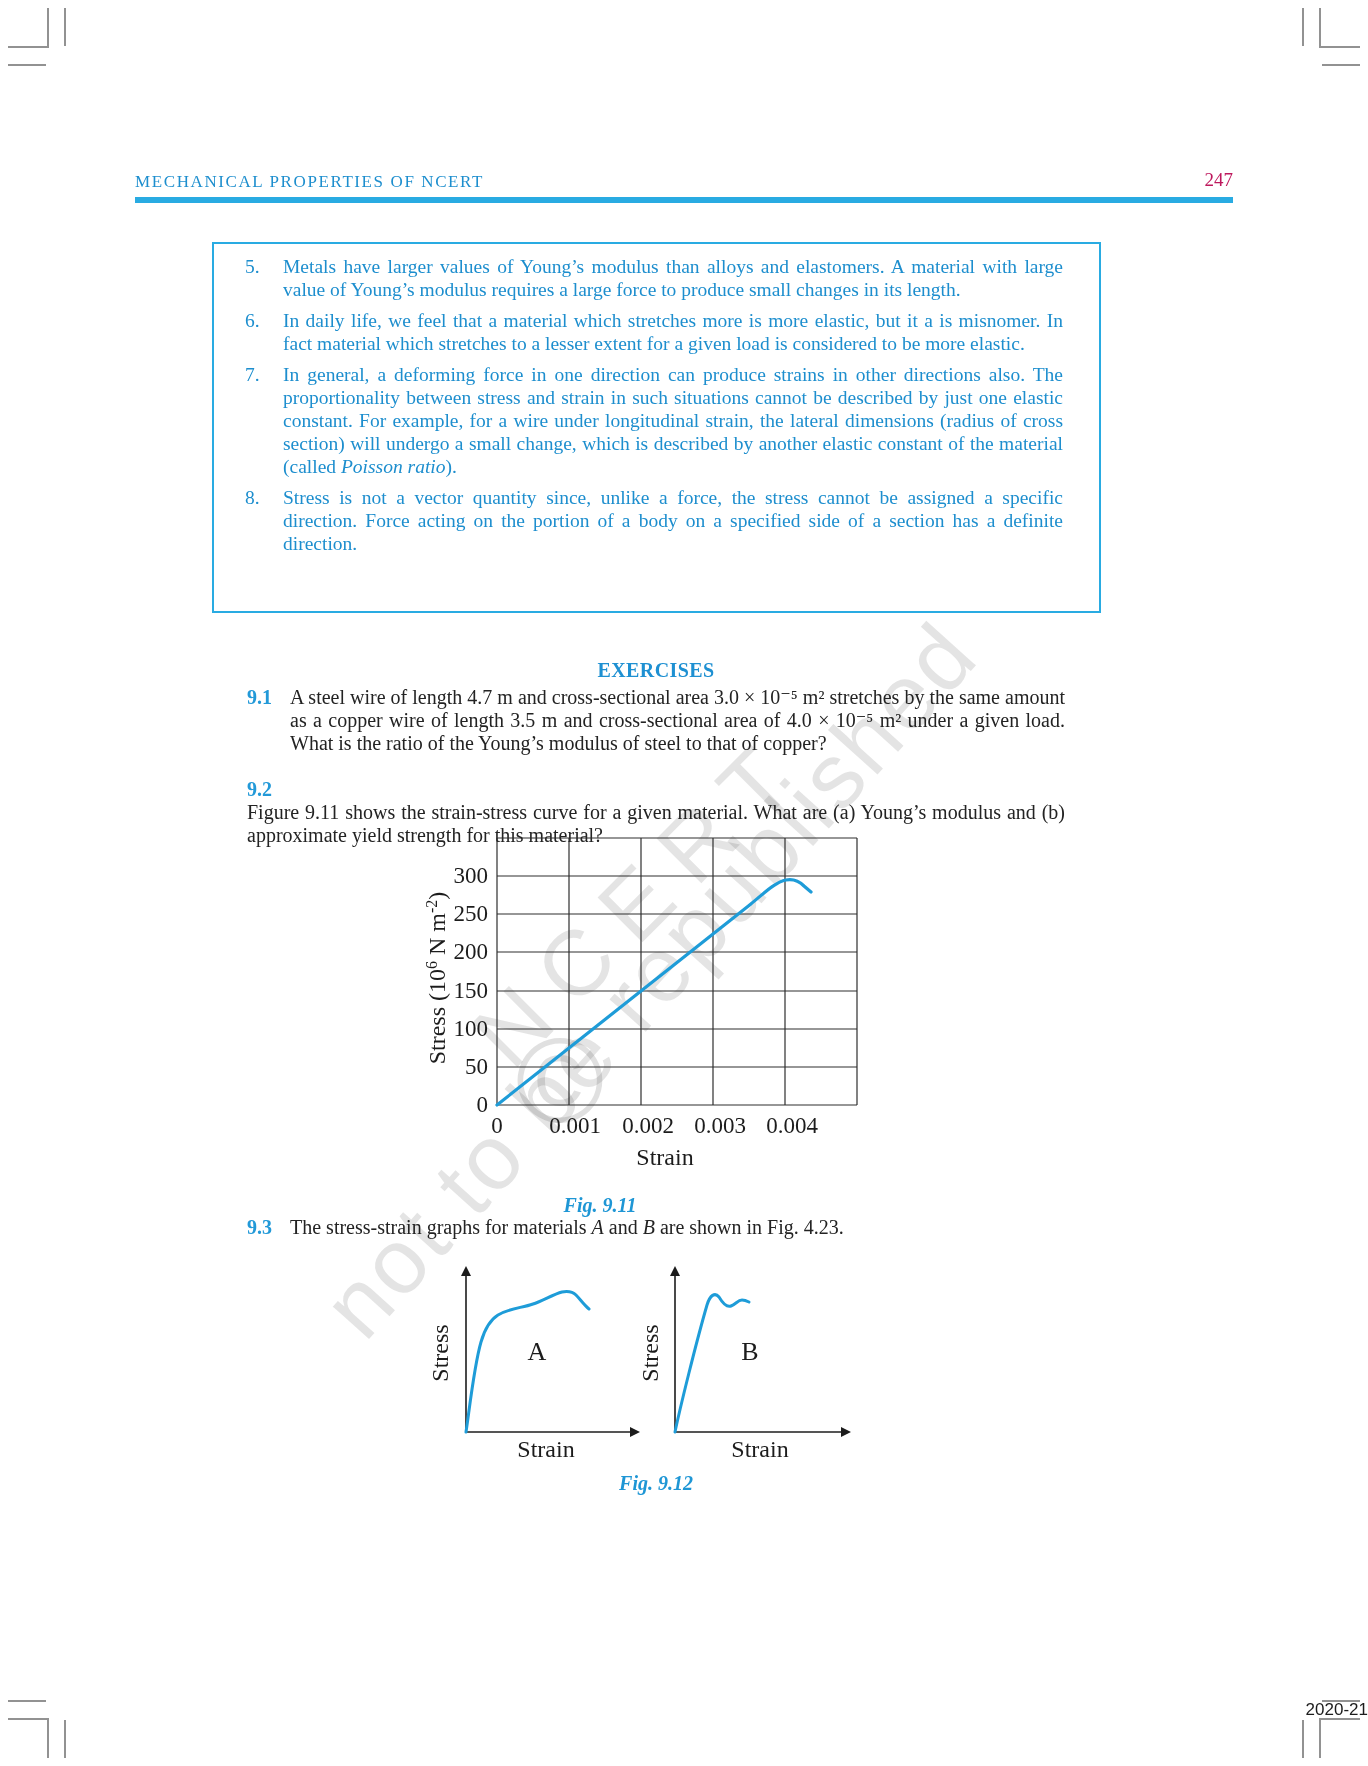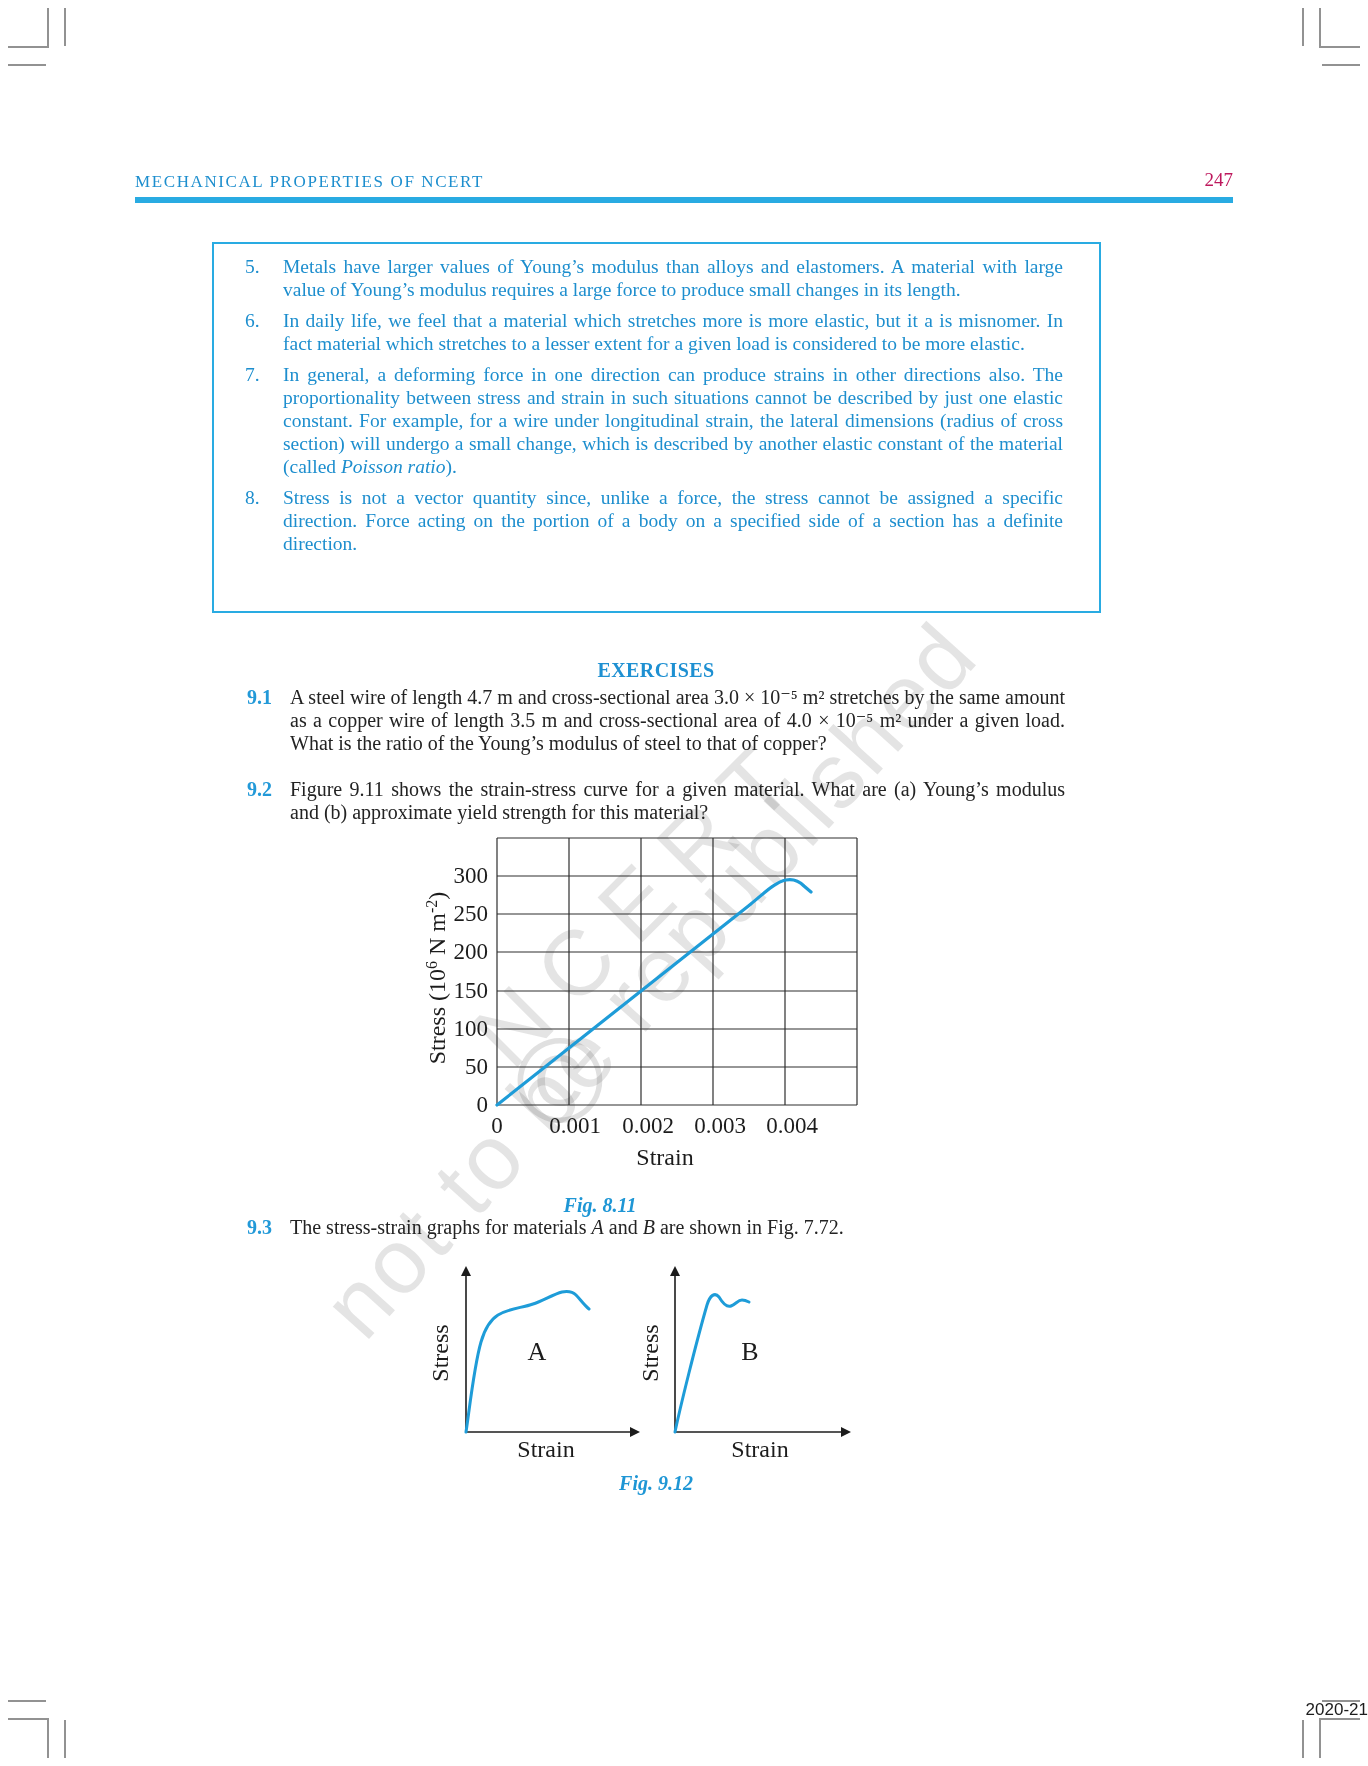--- a/index.html
+++ b/index.html
@@ -29,21 +29,21 @@
   .note-item{display:flex;margin-bottom:8px;font-size:19.5px;line-height:23px;}
   .note-num{width:38px;flex:none;}
   .note-txt{flex:1;text-align:justify;}
   .it{font-style:italic;}
   
   .ex-heading{position:absolute;left:247px;top:638px;width:818px;text-align:center;
               font-size:20px;font-weight:bold;letter-spacing:0.4px;color:#1e90d2;margin-top:21px;}
   .ex-item{position:absolute;left:247px;width:818px;display:flex;font-size:20px;line-height:23px;}
   .ex-num{width:43px;flex:none;font-weight:bold;color:#2299d8;}
   .ex-txt{flex:1;text-align:justify;}
-  #ex1{top:686px;} #ex2{top:778px;} #ex3{top:1216px;}
+  #ex1{top:686px;} #ex2{top:778px;flex-direction:column;} #ex3{top:1216px;}
   
   .fig1{position:absolute;left:420px;top:828px;}
   .fig2{position:absolute;left:430px;top:1258px;}
   .caption{position:absolute;text-align:center;font-size:20px;font-weight:bold;
            font-style:italic;color:#1e96d5;}
   #cap911{left:450px;width:300px;top:1194px;}
   #cap912{left:506px;width:300px;top:1472px;text-align:center;}
   svg text{font-family:"Liberation Serif","DejaVu Serif",serif;fill:#1c1c1c;}
   
   .footer{position:absolute;left:0;top:1700px;width:1368px;text-align:right;font-size:17px;
@@ -156,25 +156,25 @@
         <text x="300" y="305">0.003</text>
         <text x="372" y="305">0.004</text>
       </g>
 
       <text x="245" y="337" font-size="24" text-anchor="middle">Strain</text>
       <text transform="rotate(-90 25 150)" x="25" y="150" font-size="24" text-anchor="middle"><tspan>Stress (10</tspan><tspan dy="-8" font-size="16">6</tspan><tspan dy="8" font-size="24"> N m</tspan><tspan dy="-8" font-size="16">-2</tspan><tspan dy="8" font-size="24">)</tspan></text>
 
       <path d="M77,277 L329,77.5 C342,67 355,54 366,52 C374,50.5 379,53 384,58 L391,64" fill="none" stroke="#1e9cd8" stroke-width="3.2" stroke-linecap="round"></path>
     </svg>
 
-    <div class="caption" id="cap911">Fig. 8.11</div>
+    <div class="caption" id="cap911">Fig. 9.11</div>
 
     <div class="ex-item" id="ex3">
       <span class="ex-num">9.3</span>
-      <div class="ex-txt"><span>The stress-strain graphs for materials </span><span class="it">A</span><span> and </span><span class="it">B</span><span> are shown in Fig. 7.72.</span></div>
+      <div class="ex-txt"><span>The stress-strain graphs for materials </span><span class="it">A</span><span> and </span><span class="it">B</span><span> are shown in Fig. 4.23.</span></div>
     </div>
 
     <svg class="fig2" width="440" height="205" viewBox="0 0 440 205">
 
       <g stroke="#1c1c1c" stroke-width="1.6">
         <line x1="36" y1="174" x2="36" y2="16"></line>
         <line x1="36" y1="174" x2="203" y2="174"></line>
       </g>
       <path d="M36,8 L31,18 L41,18 Z" fill="#1c1c1c"></path>
       <path d="M210,174 L200,169 L200,179 Z" fill="#1c1c1c"></path>

